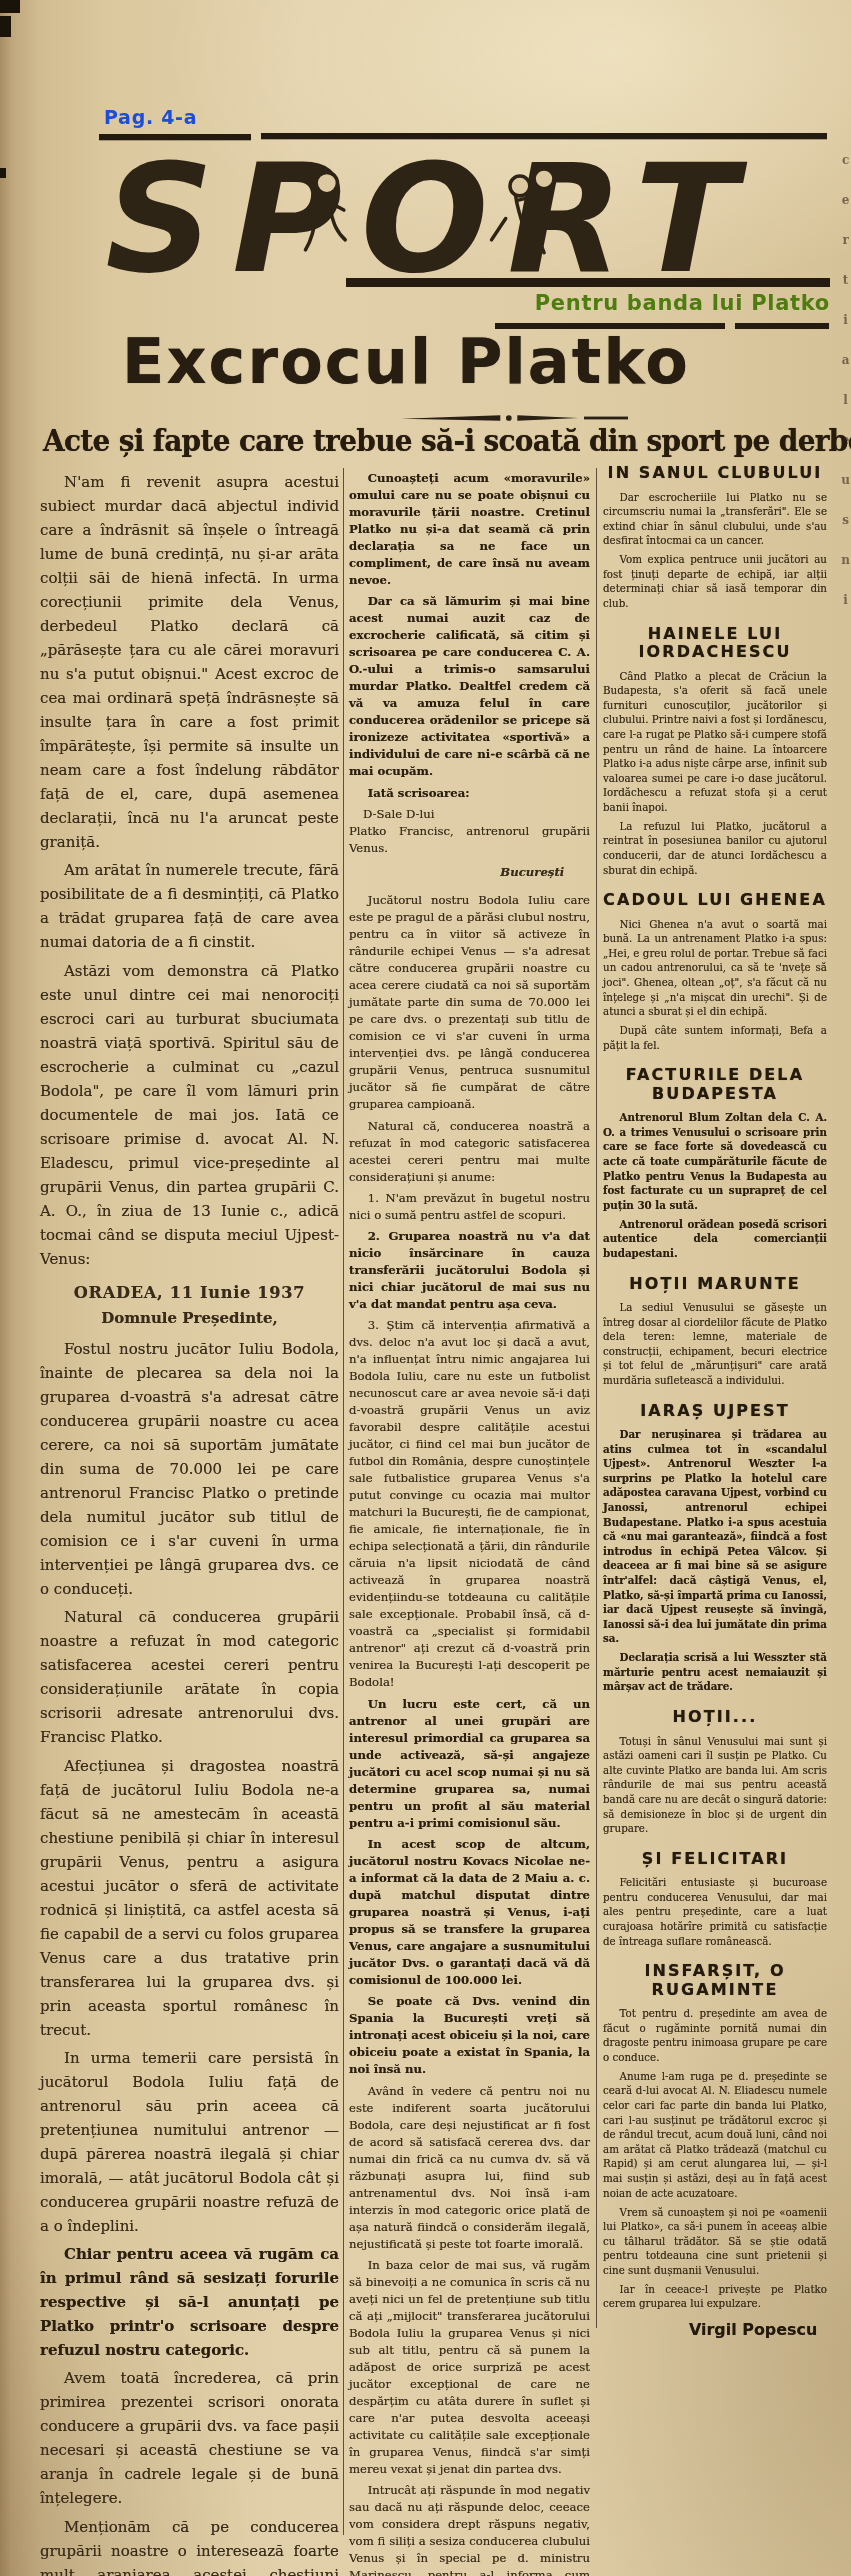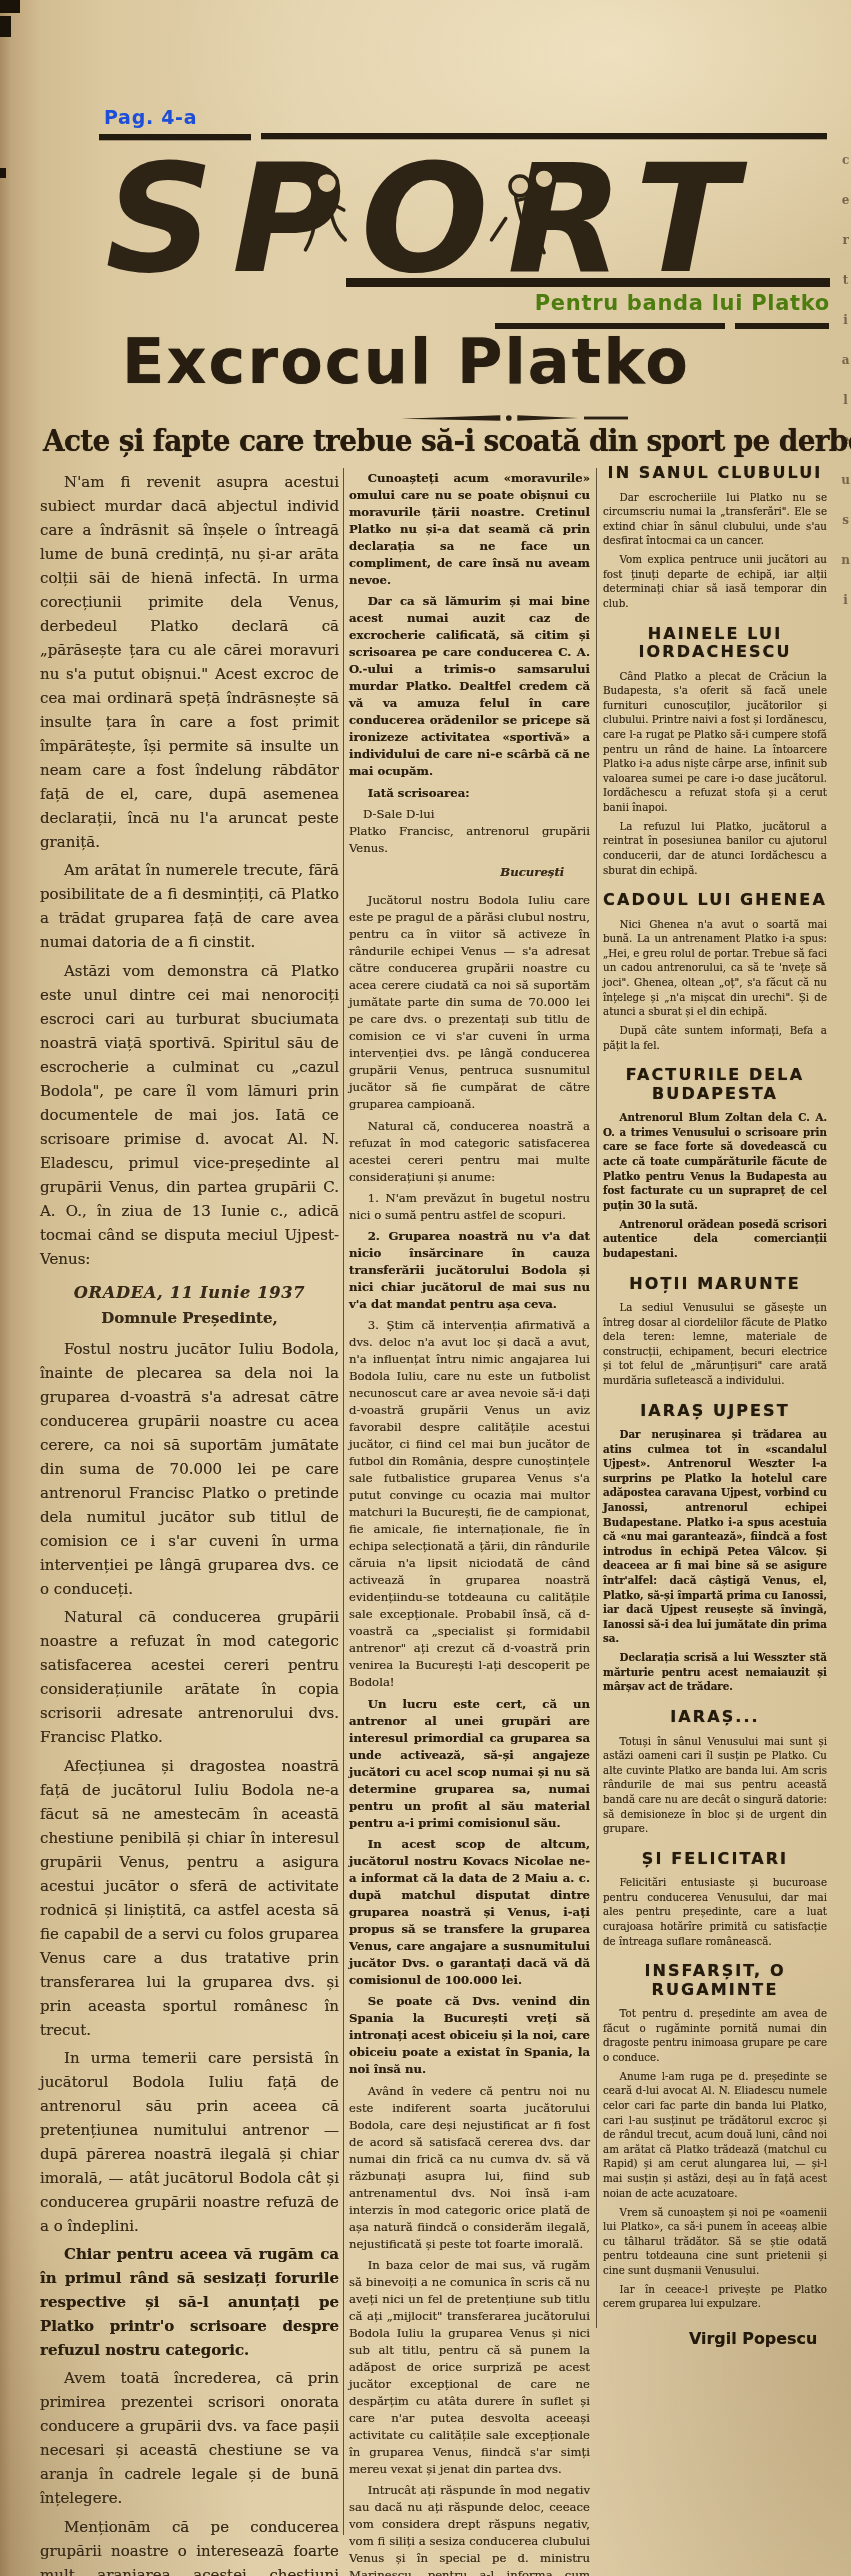--- a/index.html
+++ b/index.html
@@ -42,29 +42,29 @@
   #col1{left:40px;top:470px;width:299px;font-size:15px;line-height:24px;}
   #col2{left:349px;top:470px;width:241px;font-size:11.7px;line-height:17px;}
   #sidebar{left:603px;top:464px;width:224px;font-size:10.3px;line-height:14.6px;}
   .vrule{position:absolute;width:1.4px;background:rgba(42,31,17,.72);}
   #vr1{left:343px;top:468px;height:2067px;}
   #vr2{left:596px;top:468px;height:1860px;}
   p.blk{margin:0 0 4.3px;text-indent:1.6em;}
   p.normal{}
   p.bold{font-weight:bold;color:#2a1e0f;}
   p.italic{}
-  p.dateline{text-align:center;font-weight:bold;font-style:italic;font-size:1.08em;
+  p.dateline{text-align:center;font-weight:bold;font-size:1.08em;
     letter-spacing:0.7px;text-indent:0;margin:10px 0 1.4px;}
   p.salut{text-align:center;font-weight:bold;text-indent:0;margin:0 0 7px;}
   p.addr{text-indent:1.2em;margin:4.3px 0 0;}
   p.addr2{text-indent:0;margin:0;}
   p.city{text-align:right;font-style:italic;font-weight:bold;padding-right:2.2em;
     margin:7px 0 11.4px;text-indent:0;}
   p.signame{text-align:right;font-weight:bold;font-family:"DejaVu Sans","Liberation Sans",sans-serif;
-    font-size:1.55em;padding-right:.6em;margin-top:21px;text-indent:0;color:#241a0c;}
+    font-size:1.55em;padding-right:.6em;margin-top:12px;text-indent:0;color:#241a0c;}
   .sb-head{font-family:"DejaVu Sans","Liberation Sans",sans-serif;font-weight:bold;
     font-size:16px;line-height:18.5px;text-align:center;letter-spacing:2.1px;
     margin:14px 0 7px;color:#241b0d;text-shadow:0 0 0.7px rgba(35,26,14,.7);}
   .sb-section:first-child .sb-head{margin-top:0;}
   
   .corner-mark{position:absolute;background:#191309;}
   #cm1{left:0;top:0;width:20px;height:12.8px;}
   #cm2{left:0;top:15.6px;width:10.6px;height:21px;}
   #cm3{left:0;top:168px;width:5.7px;height:10px;}
   #edge{position:absolute;right:0;top:153px;width:12.8px;text-align:center;
@@ -194,21 +194,21 @@
     <div class="sb-section" data-interactable="false">
       <h3 class="sb-head" data-interactable="false">HOȚII MARUNTE</h3>
       <p class="blk italic" data-interactable="false">La sediul Venusului se găsește un întreg dosar al ciordelilor făcute de Platko dela teren: lemne, materiale de construcții, echipament, becuri electrice și tot felul de „mărunțișuri" care arată murdăria sufletească a individului.</p>
     </div>
     <div class="sb-section" data-interactable="false">
       <h3 class="sb-head" data-interactable="false">IARAȘ UJPEST</h3>
       <p class="blk bold" data-interactable="false">Dar nerușinarea și trădarea au atins culmea tot în «scandalul Ujpest». Antrenorul Weszter l-a surprins pe Platko la hotelul care adăpostea caravana Ujpest, vorbind cu Janossi, antrenorul echipei Budapestane. Platko i-a spus acestuia că «nu mai garantează», fiindcă a fost introdus în echipă Petea Vâlcov. Și deaceea ar fi mai bine să se asigure într'alfel: dacă câștigă Venus, el, Platko, să-și împartă prima cu Ianossi, iar dacă Ujpest reusește să învingă, Ianossi să-i dea lui jumătate din prima sa.</p>
       <p class="blk bold" data-interactable="false">Declarația scrisă a lui Wesszter stă mărturie pentru acest nemaiauzit și mârșav act de trădare.</p>
     </div>
     <div class="sb-section" data-interactable="false">
-      <h3 class="sb-head" data-interactable="false">IARAȘ...</h3>
+      <h3 class="sb-head" data-interactable="false">HOȚII...</h3>
       <p class="blk normal" data-interactable="false">Totuși în sânul Venusului mai sunt și astăzi oameni cari îl susțin pe Platko. Cu alte cuvinte Platko are banda lui. Am scris rândurile de mai sus pentru această bandă care nu are decât o singură datorie: să demisioneze în bloc și de urgent din grupare.</p>
     </div>
     <div class="sb-section" data-interactable="false">
       <h3 class="sb-head" data-interactable="false">ȘI FELICITARI</h3>
       <p class="blk italic" data-interactable="false">Felicitări entusiaste și bucuroase pentru conducerea Venusului, dar mai ales pentru președinte, care a luat curajoasa hotărîre primită cu satisfacție de întreaga suflare românească.</p>
     </div>
     <div class="sb-section" data-interactable="false">
       <h3 class="sb-head" data-interactable="false">INSFARȘIT, O RUGAMINTE</h3>
       <p class="blk normal" data-interactable="false">Tot pentru d. președinte am avea de făcut o rugăminte pornită numai din dragoste pentru inimoasa grupare pe care o conduce.</p>
       <p class="blk normal" data-interactable="false">Anume l-am ruga pe d. președinte se ceară d-lui avocat Al. N. Eliadescu numele celor cari fac parte din banda lui Platko, cari l-au susținut pe trădătorul excroc și de rândul trecut, acum două luni, când noi am arătat că Platko trădează (matchul cu Rapid) și am cerut alungarea lui, — și-l mai susțin și astăzi, deși au în față acest noian de acte acuzatoare.</p>

